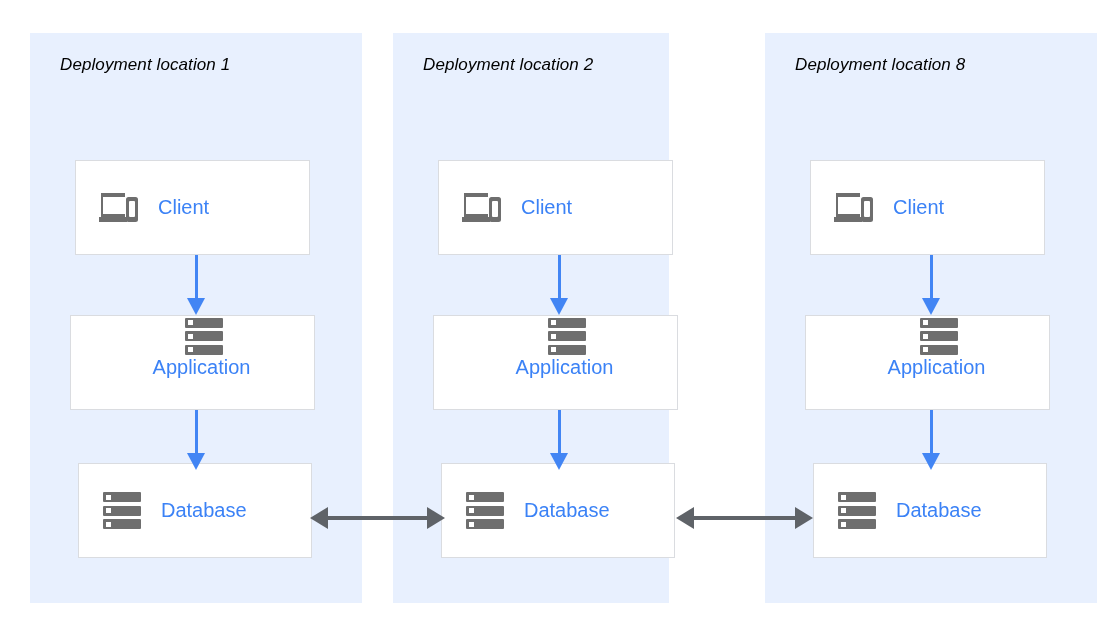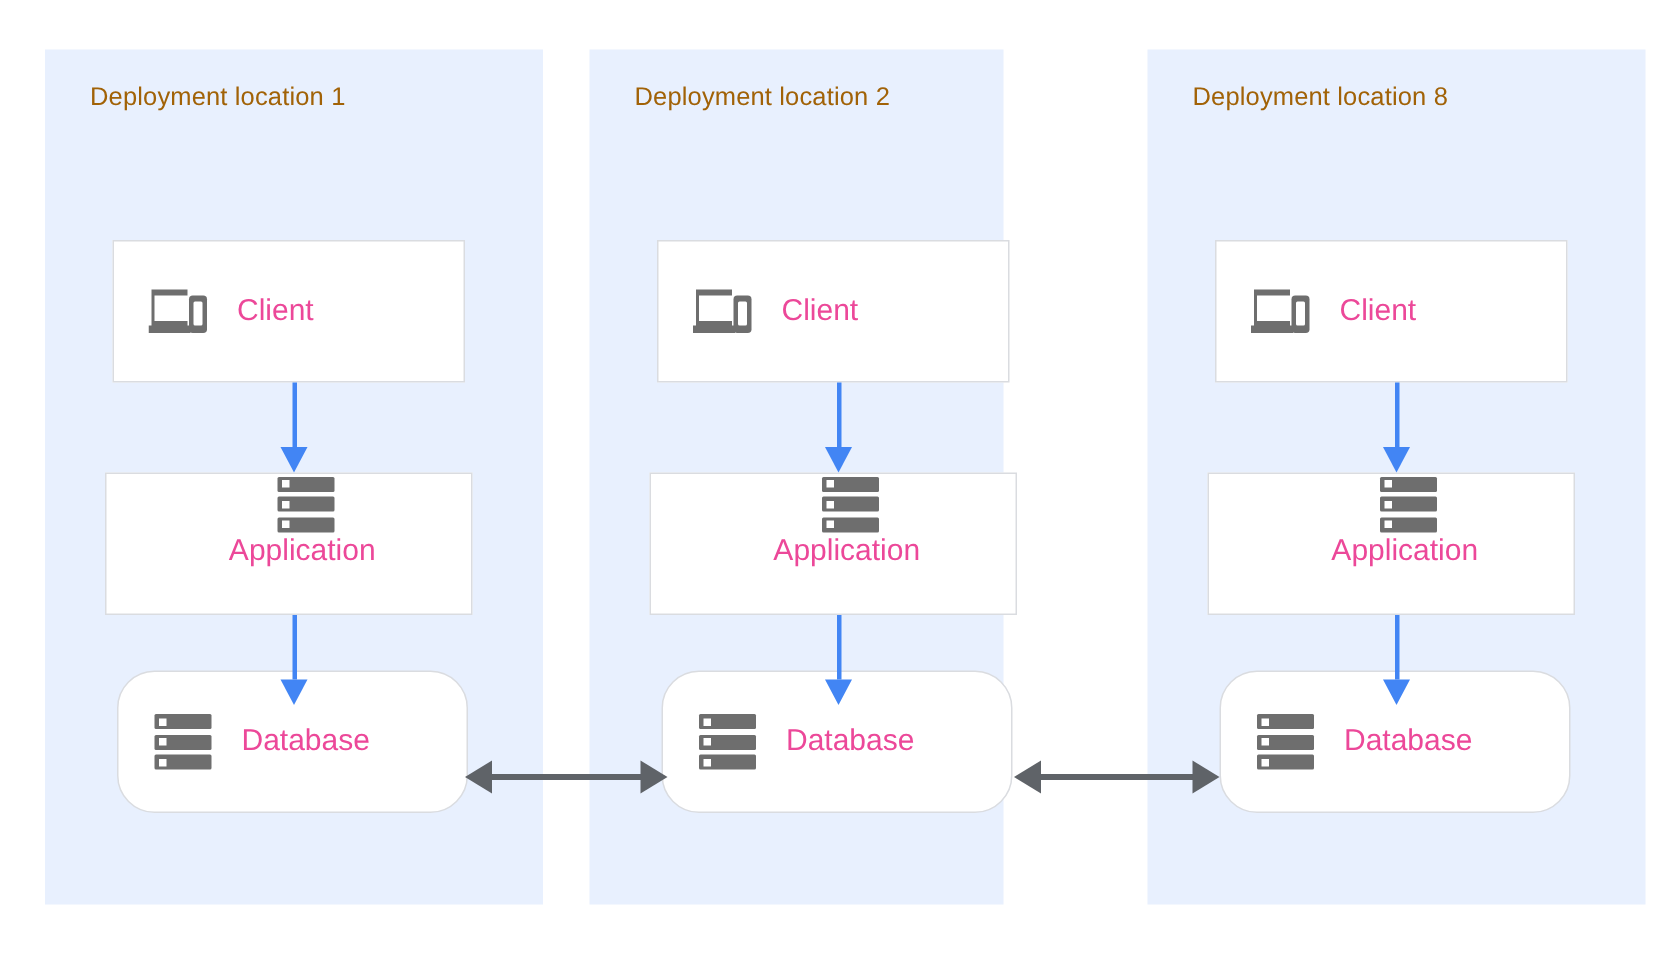--- a/index.html
+++ b/index.html
@@ -24,50 +24,51 @@
   }
   .panel-1 { left: 30px;  width: 332px; }
   .panel-2 { left: 393px; width: 276px; }
   .panel-3 { left: 765px; width: 332px; }
 
   .panel-title {
     position: absolute;
     top: 22px;
     left: 30px;
     font-size: 17px;
-    color: #a16207;
+    color: #000000;
     letter-spacing: 0.1px;
     white-space: nowrap;
+    font-style: italic;
   }
 
   
   .node {
     position: absolute;
     height: 95px;
     background: #FFFFFF;
     border: 1px solid #DADCE0;
     display: flex;
     align-items: center;
   }
   .node-client      { top: 127px; left: 45px; width: 235px; }
   .node-application { top: 282px; left: 40px; width: 245px; flex-direction: column; }
-  .node-database    { top: 414px; left: 48px; width: 234px; border-radius: 25px; }
+  .node-database    { top: 430px; left: 48px; width: 234px; }
 
   .node-icon {
     flex: 0 0 auto;
     width: 42px;
     height: 40px;
     margin-left: 22px;
     display: flex;
     align-items: center;
     justify-content: center;
   }
   .node-label {
     font-size: 20px;
-    color: #ec4899;
+    color: #3b82f6;
     margin-left: 18px;
     white-space: nowrap;
     text-align: right;
   }
 
   
   .server-icon {
     width: 38px; height: 37px;
     display: flex;
     flex-direction: column;

